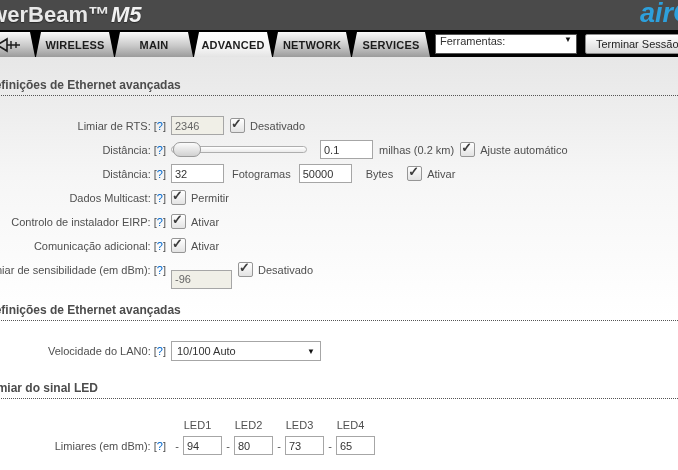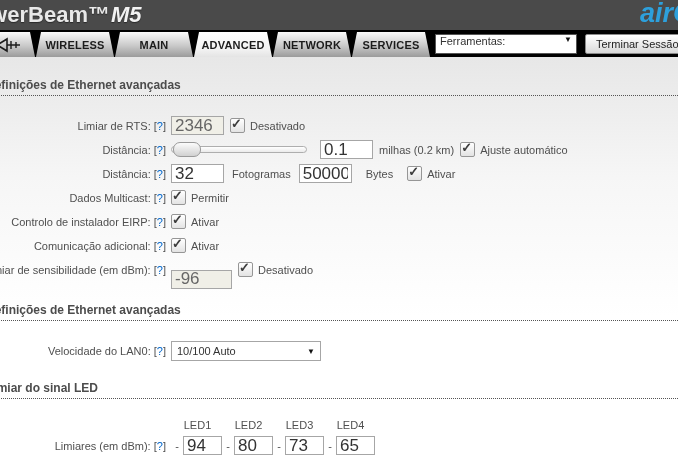--- a/index.html
+++ b/index.html
@@ -43,21 +43,21 @@
   .content { background:linear-gradient(#e7e7e7, #f6f6f6 120px, #ffffff 260px); padding-top:22px; height:391px; box-sizing:border-box; }
   .section-title { font-size:12px; font-weight:bold; color:#4c4c4c; padding-bottom:3px; border-bottom:1px dotted #555; line-height:13px; }
   .gap20 { height:20px; } .gap16 { height:16px; } .gap4 { height:4px; }
 
   .form-row { display:flex; align-items:center; height:19px; margin-bottom:5px; font-size:11px; color:#4f4f4f; }
   .row-label { width:300px; margin-left:-120px; flex-shrink:0; text-align:right; padding-right:5px; white-space:nowrap; }
   .help a { color:#0066cc; text-decoration:none; cursor:pointer; }
   .bracket { color:#4f4f4f; }
 
   input.inp {
-    box-sizing:border-box; height:19px; border:1px solid #a6a6a6; font-size:17px; color:#333;
+    box-sizing:border-box; height:19px; border:1px solid #a6a6a6; font-size:11px; color:#333;
     padding:1px 3px; font-family:"Liberation Sans", sans-serif; background:#fff;
   }
   input.w52 { width:53px; } input.w61 { width:61px;margin-top:19px; } input.w39 { width:39px; }
   input.disabled-inp { background:#f0efe7; color:#666; }
 
   .cb { position:relative; display:inline-block; width:13px; height:13px; border:1px solid #969696; border-radius:2px; background:linear-gradient(#ffffff,#e3e3e3); flex-shrink:0; cursor:pointer; }
   .cb::after { content:"✓"; position:absolute; top:-3px; left:0px; font-size:13px; font-weight:bold; color:#3d3d3d; }
   .cb-label { margin-left:5px; }
 
   .slider-track { position:relative; width:134px; height:5px; border:1px solid #aeaeae; border-radius:4px; background:linear-gradient(#fff,#ebebeb); margin-right:13px; flex-shrink:0; }

